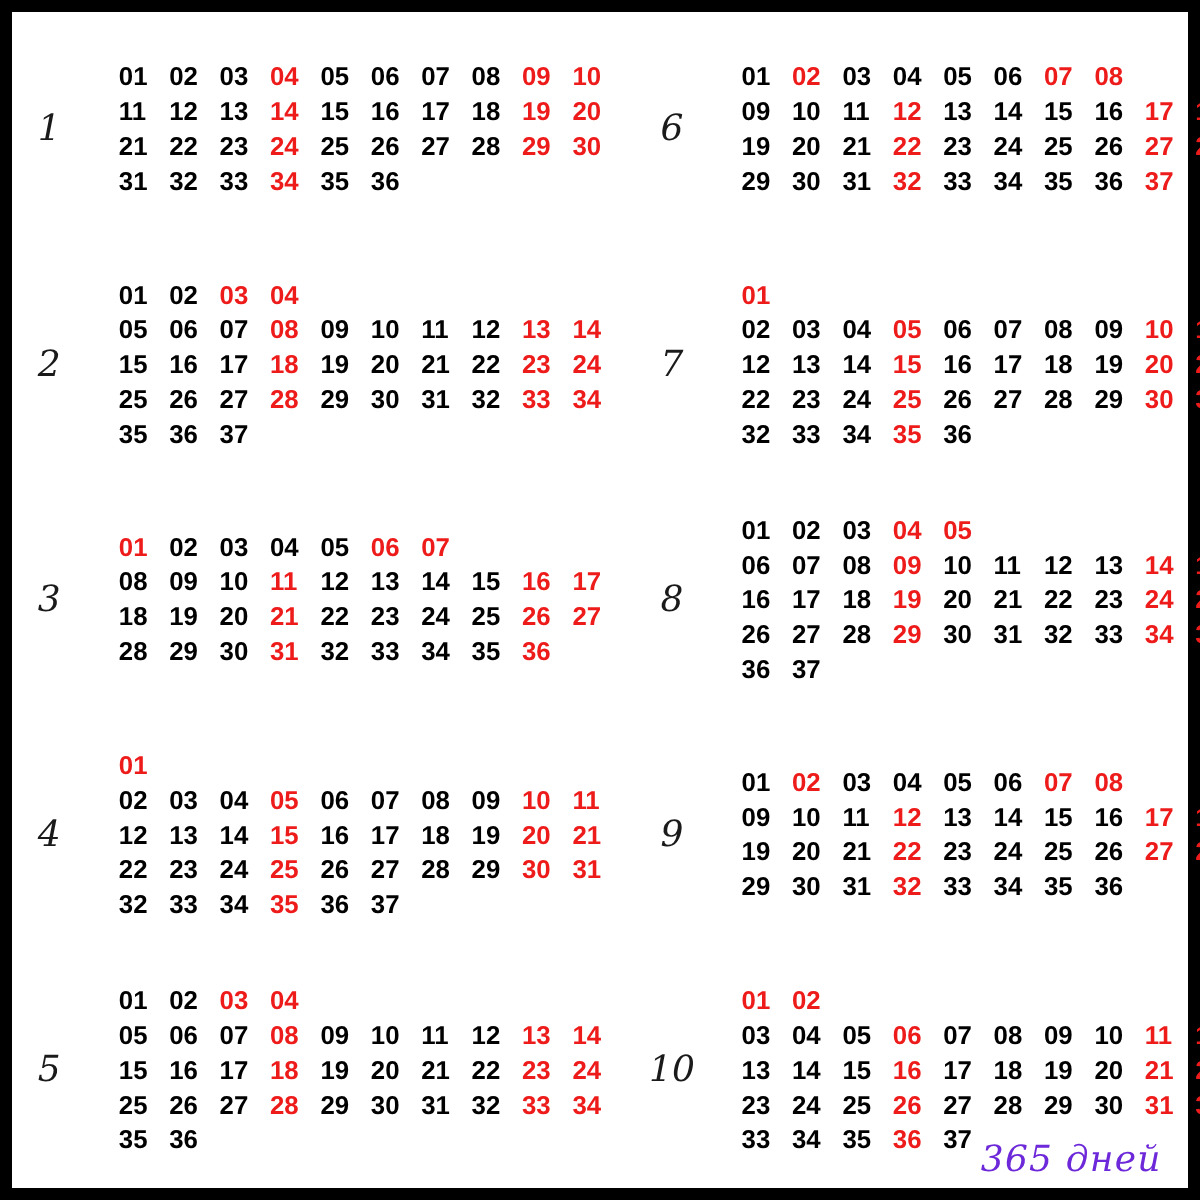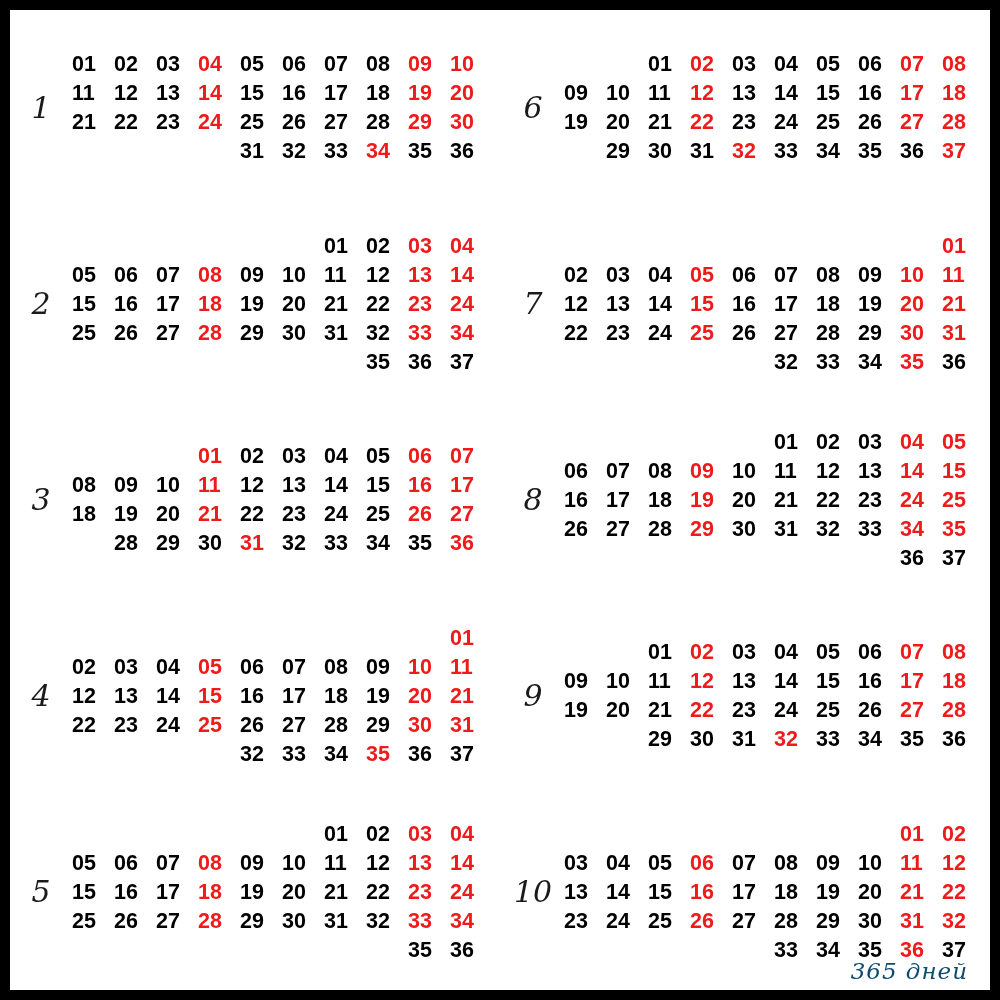--- a/index.html
+++ b/index.html
@@ -47,45 +47,45 @@
     font-size: 30px;
     color: #1a1a1a;
     line-height: 1;
   }
   .month-body {
     flex: 1 1 auto;
     padding-right: 10px;
   }
   .week {
     display: flex;
-    justify-content: flex-end;
     font-family: "Liberation Sans", sans-serif;
     font-weight: bold;
     font-size: 21.5px;
     line-height: 29px;
     letter-spacing: 0px;
     white-space: nowrap;
+    margin-left: 27px;
   }
   .day {
     display: inline-block;
     width: 42px;
     text-align: left;
     color: #000000;
   }
   .day.weekend {
     color: #ee1b1b;
   }
   .footer {
     position: absolute;
     right: 22px;
     bottom: 6px;
     font-family: "DejaVu Serif", serif;
     font-style: italic;
-    font-size: 23px;
-    color: #0c4a6e;
+    font-size: 30px;
+    color: #6d28d9;
     letter-spacing: 1px;
   }
 </style>
 </head>
 <body>
 
 <div class="page">
   <div class="grid">
       <div class="month">
         <div class="month-index">1</div>

